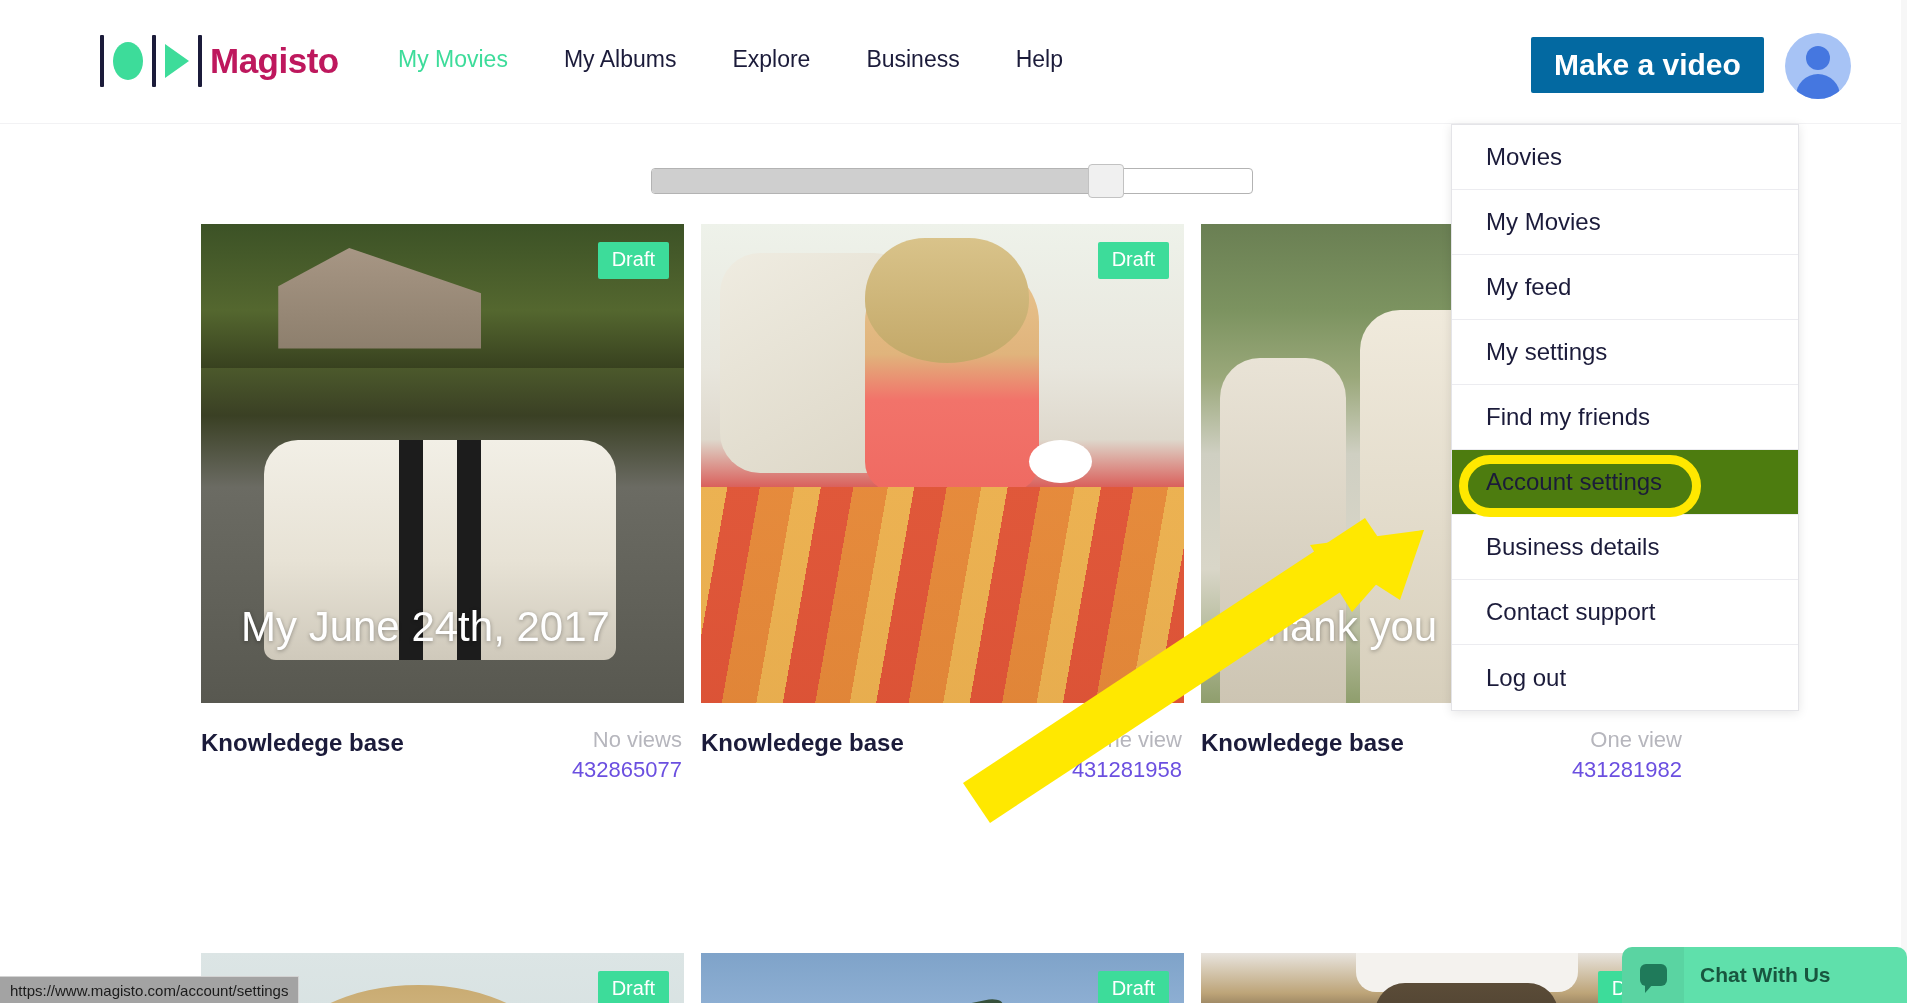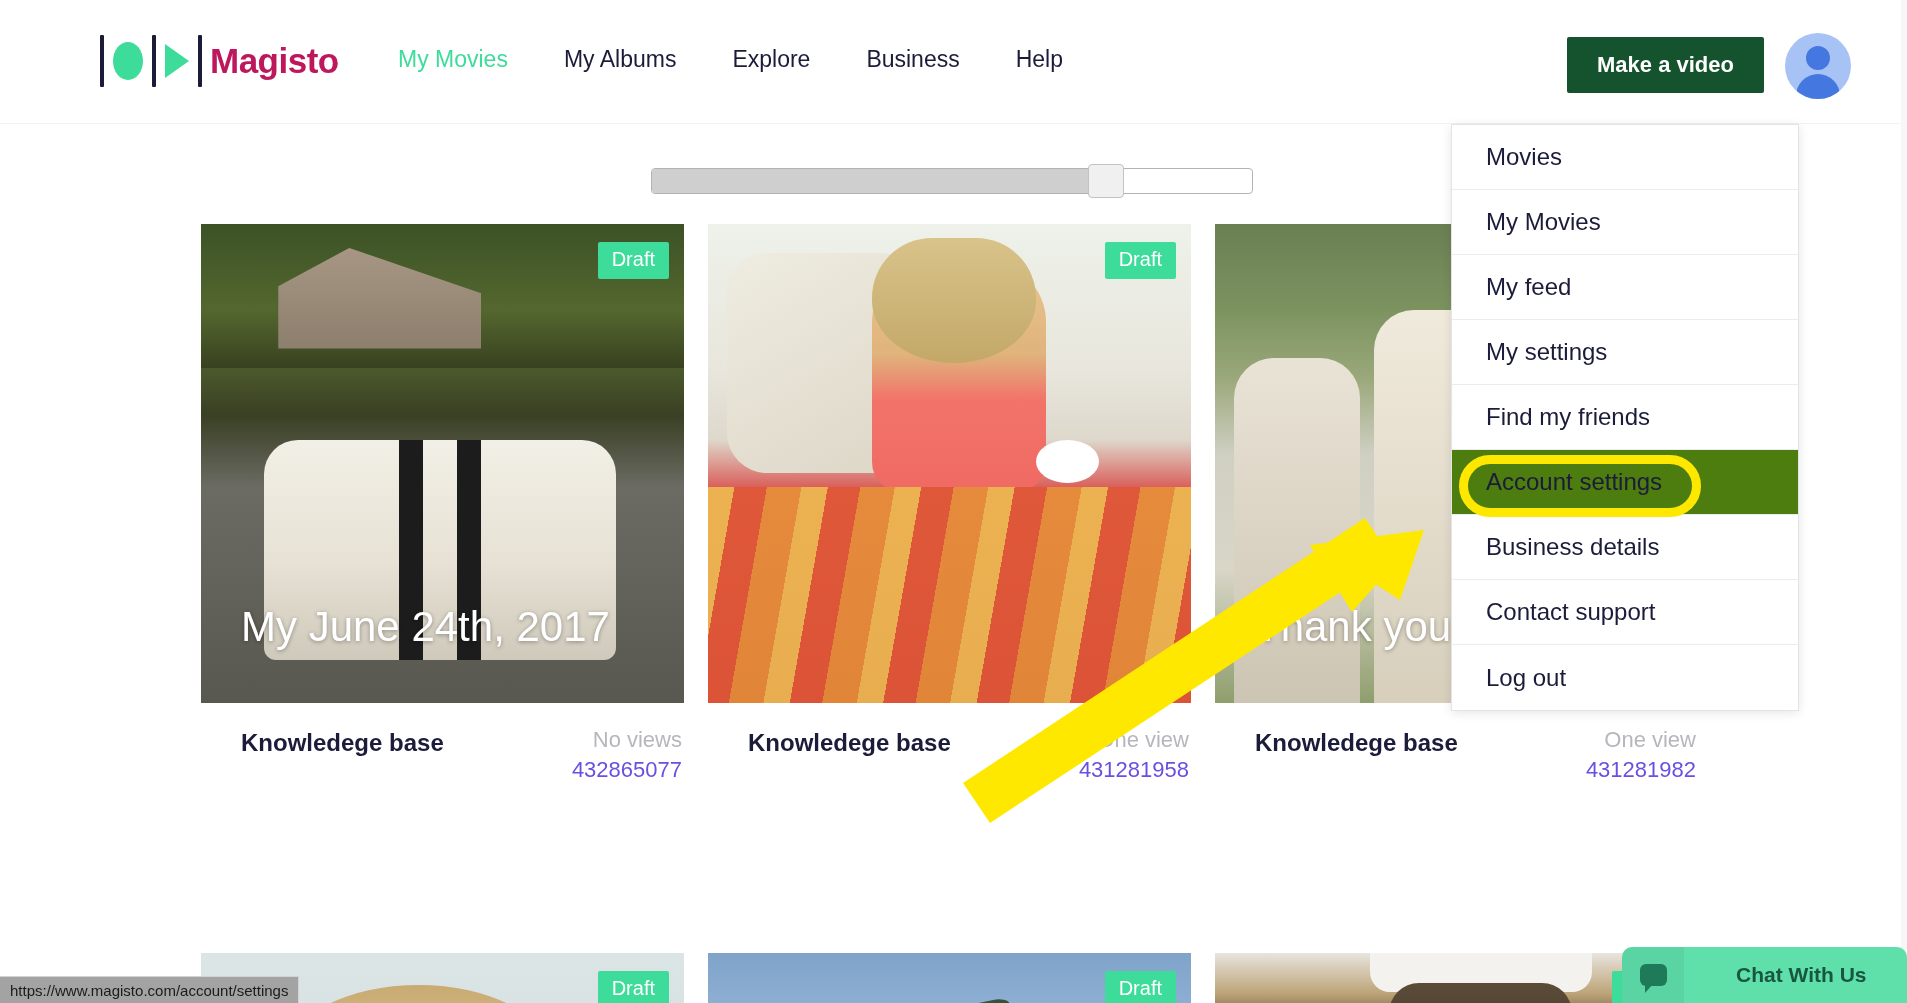--- a/index.html
+++ b/index.html
@@ -50,24 +50,24 @@
   }
   .nav-item {
     font-size: 23px; color: #1b1b3a;
     padding: 0 0; margin-right: 56px;
     cursor: pointer; white-space: nowrap;
   }
   .nav-item.active { color: #3ddc9a; }
 
   .make-video-btn {
     position: absolute; right: 143px; top: 37px;
-    width: 197px; height: 56px;
-    background: #14532d; color: #ffffff;
+    width: 233px; height: 56px;
+    background: #0369a1; color: #ffffff;
     border: none; border-radius: 2px;
-    font-size: 22px; font-weight: bold;
+    font-size: 30px; font-weight: bold;
     font-family: "Liberation Sans", sans-serif;
     cursor: pointer;
   }
   .avatar {
     position: absolute; right: 56px; top: 33px;
     width: 66px; height: 66px; border-radius: 50%;
     background: #a7c3f5; overflow: hidden; cursor: pointer;
   }
   .avatar .head {
     position: absolute; left: 50%; top: 13px;
@@ -104,21 +104,21 @@
     width: 36px; height: 34px;
     background: #f0f0f0; border: 1px solid #c2c2c2;
     border-radius: 4px;
   }
 
   
   .grid {
     position: absolute; left: 201px; top: 224px;
     width: 1506px;
   }
-  .row { display: flex; gap: 24px; }
+  .row { display: flex; gap: 17px; }
   .row-2 { margin-top: 158px; }
   .card { width: 483px; position: relative; }
   .thumb {
     position: relative; width: 483px; height: 479px;
     overflow: hidden; cursor: pointer;
   }
   .thumb-2 { height: 115px; }
   .badge {
     position: absolute; right: 15px; top: 18px;
     background: #3ddc9a; color: #fff;
@@ -129,21 +129,21 @@
     position: absolute; left: 40px; bottom: 52px;
     color: #ffffff; font-size: 42px; z-index: 3;
     text-shadow: 0 1px 4px rgba(0,0,0,.35);
     white-space: nowrap;
   }
   .card-meta {
     position: relative; margin-top: 26px; height: 66px;
   }
   .card-name {
     position: absolute; left: 0; top: 0;
-    font-size: 24px; font-weight: bold; color: #1b1b3a; margin-left: 40px;
+    font-size: 24px; font-weight: bold; color: #1b1b3a;
   }
   .card-views {
     position: absolute; right: 2px; top: -2px;
     font-size: 22px; color: #b6b6bd; text-align: right;
   }
   .card-id {
     position: absolute; right: 2px; top: 28px;
     font-size: 22px; color: #6b4fe0; text-align: right;
   }
 
@@ -283,21 +283,21 @@
     z-index: 55; pointer-events: none;
   }
 
   
   .chat-widget {
     position: absolute; right: 0px; bottom: 0px;
     width: 285px; height: 56px;
     background: #5fe0ab;
     border-radius: 10px 10px 0 0;
     display: flex; align-items: center;
-    z-index: 50; cursor: pointer; gap: 36px;
+    z-index: 50; cursor: pointer;
   }
   .chat-icon-box {
     width: 62px; height: 56px;
     display: flex; align-items: center; justify-content: center;
     background: rgba(0,0,0,.05);
     border-radius: 10px 0 0 0;
   }
   .chat-bubble-glyph {
     position: relative; width: 27px; height: 22px;
     background: #1f7a5a; border-radius: 6px;

